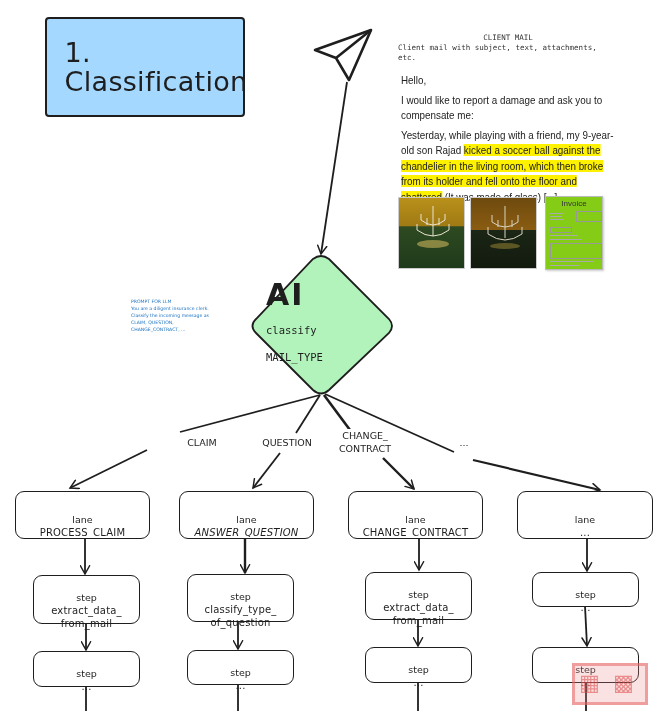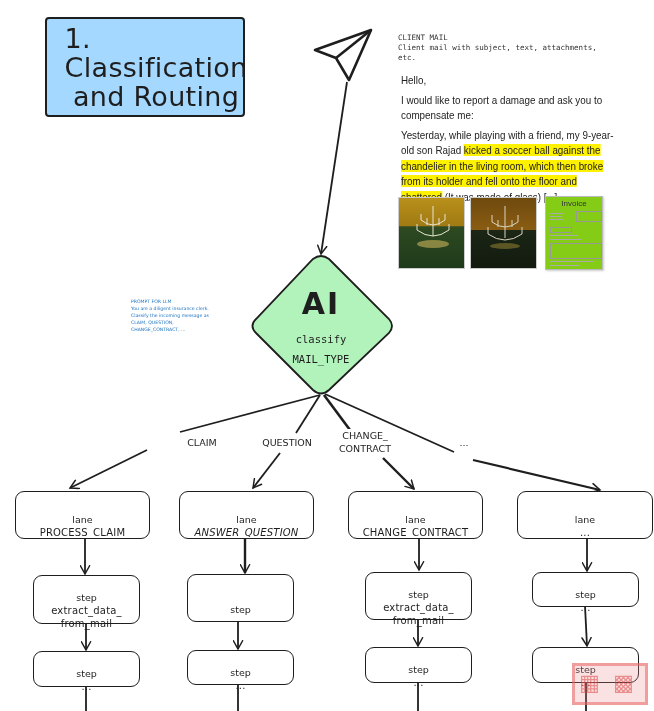--- a/index.html
+++ b/index.html
@@ -8,42 +8,42 @@
     .abs { position: absolute; }
     #wires { position: absolute; left: 0; top: 0; width: 654px; height: 711px; pointer-events: none; }
 
     .title-box { left: 45px; top: 17px; width: 200px; height: 100px; background: #a5d8ff;
                  border: 2px solid #1e1e1e; border-radius: 4px; box-sizing: border-box;
                  display: flex; flex-direction: column; align-items: center; justify-content: center;
                  font-size: 27px; line-height: 29px; letter-spacing: 0.3px; padding-left: 22px; }
 
     .mail-caption { left: 398px; top: 33px; width: 220px; font-family: "DejaVu Sans Mono", monospace;
                     font-size: 7.5px; line-height: 10px; color: #333; }
-    .mail-caption .cap-title { display: block; }
+    .mail-caption .cap-title { display: block; text-align: center; }
 
     .mail-body { left: 401px; top: 73px; width: 238px; font-family: "Liberation Sans", sans-serif;
                  font-size: 10.7px; line-height: 15.5px; color: #222; transform: scaleX(0.92); transform-origin: left top; }
     .mail-body p { margin: 0 0 4px 0; }
     .hl { background: #fff200; }
 
     .thumb { top: 197px; width: 67px; height: 72px; border: 1px solid #ccc; box-sizing: border-box; overflow: hidden; }
     .thumb1 { left: 398px; background: linear-gradient(180deg, #b8901a 0%, #a07a14 40%, #2d4a22 41%, #1f3a1a 100%); }
     .thumb2 { left: 470px; background: linear-gradient(180deg, #6e4a0e 0%, #8a5c12 45%, #1b2616 46%, #121a0e 100%); }
     .chand { position: absolute; left: 16px; top: 8px; width: 36px; height: 44px; }
     .thumb3 { left: 545px; width: 58px; height: 74px; top: 196px; background: #84cc16; border: 1px solid #bbb;
               box-shadow: 1px 1px 2px #ccc; }
     .inv-title { position: absolute; left: 0; right: 0; top: 2px; text-align: center;
                  font-family: "Liberation Sans", sans-serif; font-size: 8px; color: #333; }
     .inv-line { position: absolute; height: 1px; background: #aaa; }
     .inv-box { position: absolute; border: 1px solid #999; }
 
     .prompt { left: 131px; top: 298px; width: 120px; font-family: "DejaVu Sans", sans-serif;
               font-size: 4.6px; line-height: 7px; color: #1971c2; }
 
-    .diamond-text { left: 266px; top: 287px; width: 110px; text-align: center; }
+    .diamond-text { left: 266px; top: 278px; width: 110px; }
     .ai-label { font-size: 30px; font-weight: bold; line-height: 34px; letter-spacing: 2px; }
     .classify { font-family: "DejaVu Sans Mono", monospace; font-size: 10.5px; line-height: 15px; margin-top: 11px; }
 
     .edge-label { font-family: "DejaVu Sans", sans-serif; font-size: 9.5px; color: #1e1e1e;
                   background: #fff; text-align: center; line-height: 13px; }
 
     .node { border: 1.6px solid #1e1e1e; border-radius: 9px; box-sizing: border-box; background: #fff;
             display: flex; flex-direction: column; align-items: center; justify-content: center;
             font-size: 9.5px; line-height: 13px; text-align: center; }
     .node .k { font-size: 9.5px; margin-top: 22px; }
@@ -92,21 +92,20 @@
     <path d="M418,619 L418,646" marker-end="url(#arr)"></path>
     <path d="M418,682 L418,711"></path>
     <path d="M587,538 L587,571" marker-end="url(#arr)"></path>
     <path d="M585,606 L587,646" marker-end="url(#arr)"></path>
     <path d="M586,682 L586,711"></path>
   </g>
 </svg>
 
 <div class="abs title-box">
   <span>1. Classification</span>
-  <span>and Routing</span>
 </div>
 
 <div class="abs mail-caption">
   <span class="cap-title">CLIENT MAIL</span>
   <span>Client mail with subject, text, attachments, etc.</span>
 </div>
 
 <div class="abs mail-body">
   <p>Hello,</p>
   <p>I would like to report a damage and ask you to compensate me:</p>
@@ -153,21 +152,21 @@
   <div>PROMPT FOR LLM</div>
   <div>You are a diligent insurance clerk.</div>
   <div>Classify the incoming message as</div>
   <div>CLAIM, QUESTION,</div>
   <div>CHANGE_CONTRACT, ...</div>
 </div>
 
 <div class="abs diamond-text">
   <div class="ai-label">AI</div>
   <div class="classify">classify</div>
-  <div class="classify" style="margin-top:5px">MAIL_TYPE</div>
+  <div class="classify" style="margin-top:12px">MAIL_TYPE</div>
 </div>
 
 <div class="abs edge-label" style="left:180px; top:436px; width:44px;">CLAIM</div>
 <div class="abs edge-label" style="left:254px; top:436px; width:66px;">QUESTION</div>
 <div class="abs edge-label" style="left:336px; top:429px; width:58px; white-space:pre-line;">CHANGE_
 CONTRACT</div>
 <div class="abs edge-label" style="left:456px; top:436px; width:16px;">...</div>
 
 <div class="abs node" style="left:15px; top:491px; width:135px; height:48px;">
   <span class="k">lane</span>
@@ -186,20 +185,22 @@
   <span class="v">...</span>
 </div>
 
 <div class="abs node" style="left:33px; top:575px; width:107px; height:49px; white-space:pre-line;">
   <span class="k">step</span>
   <span class="v">extract_data_
 from_mail</span>
 </div>
 <div class="abs node" style="left:187px; top:574px; width:107px; height:48px; white-space:pre-line;">
   <span class="k">step</span>
+  <span class="v">classify_type_
+of_question</span>
 </div>
 <div class="abs node" style="left:365px; top:572px; width:107px; height:48px; white-space:pre-line;">
   <span class="k">step</span>
   <span class="v">extract_data_
 from_mail</span>
 </div>
 <div class="abs node" style="left:532px; top:572px; width:107px; height:35px;">
   <span class="k">step</span>
   <span class="v">...</span>
 </div>

